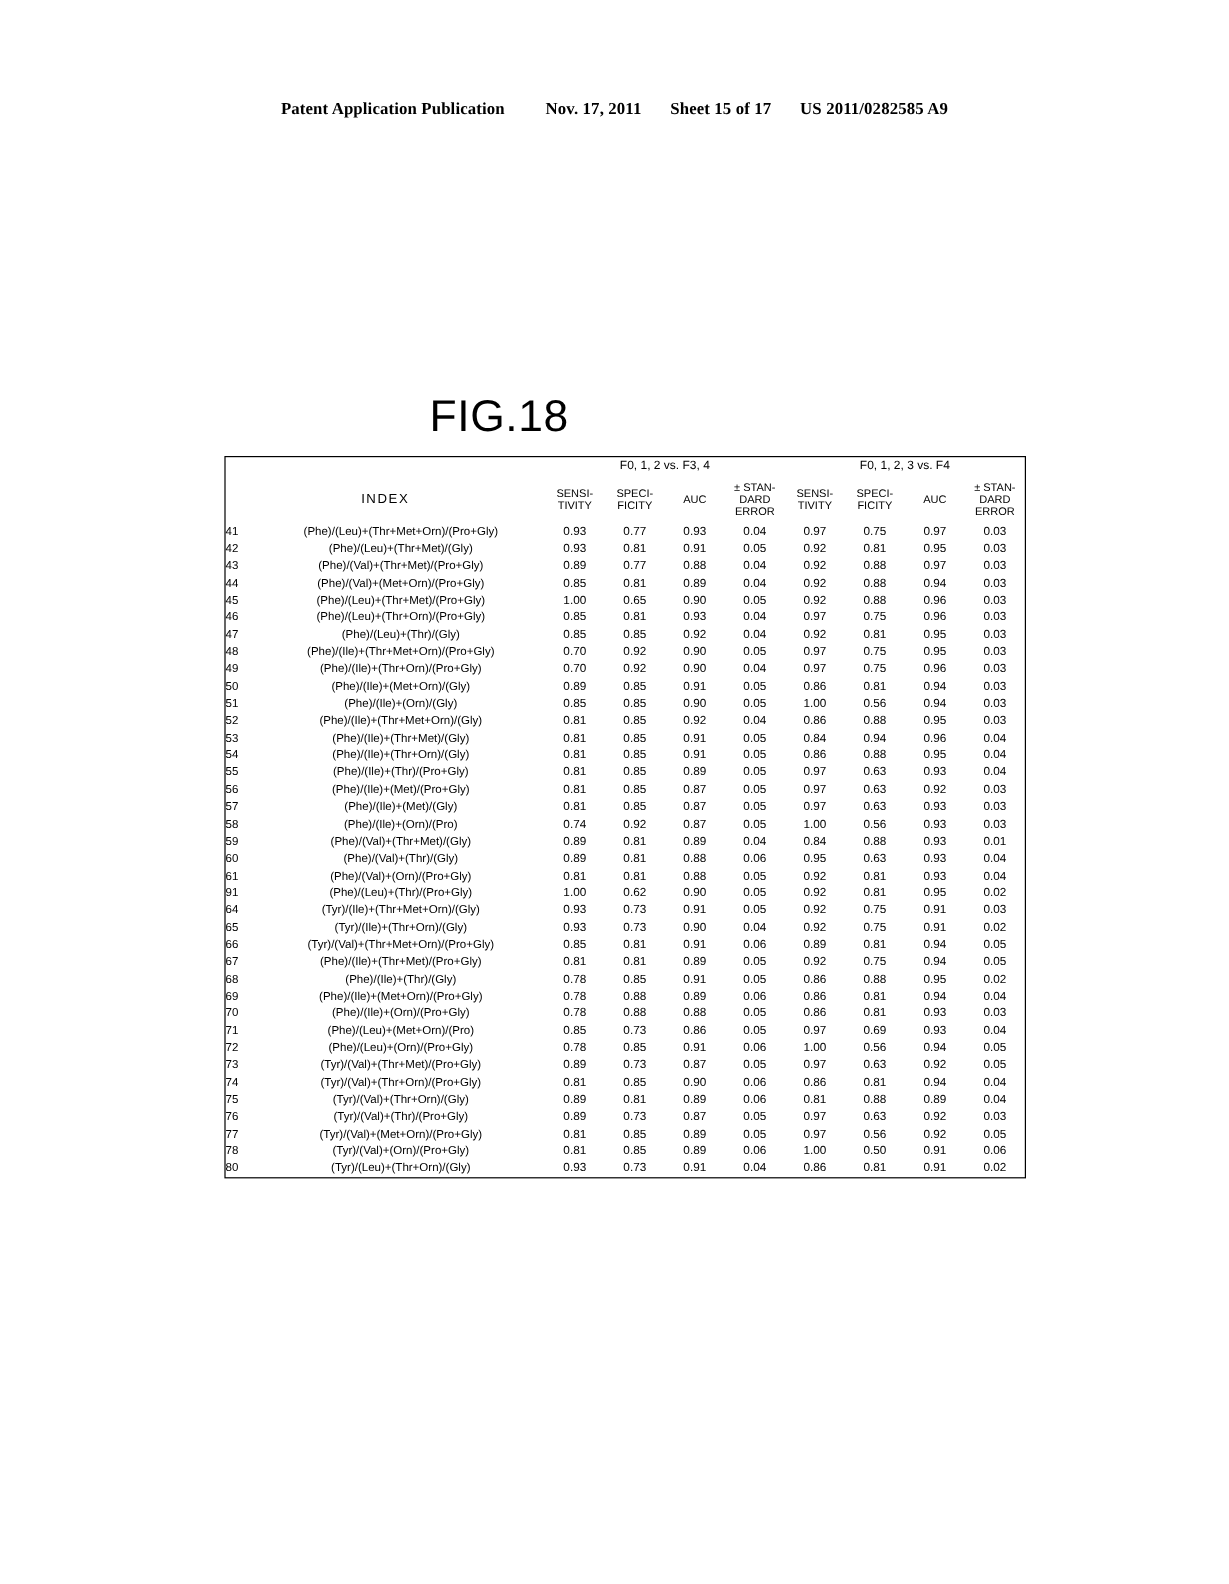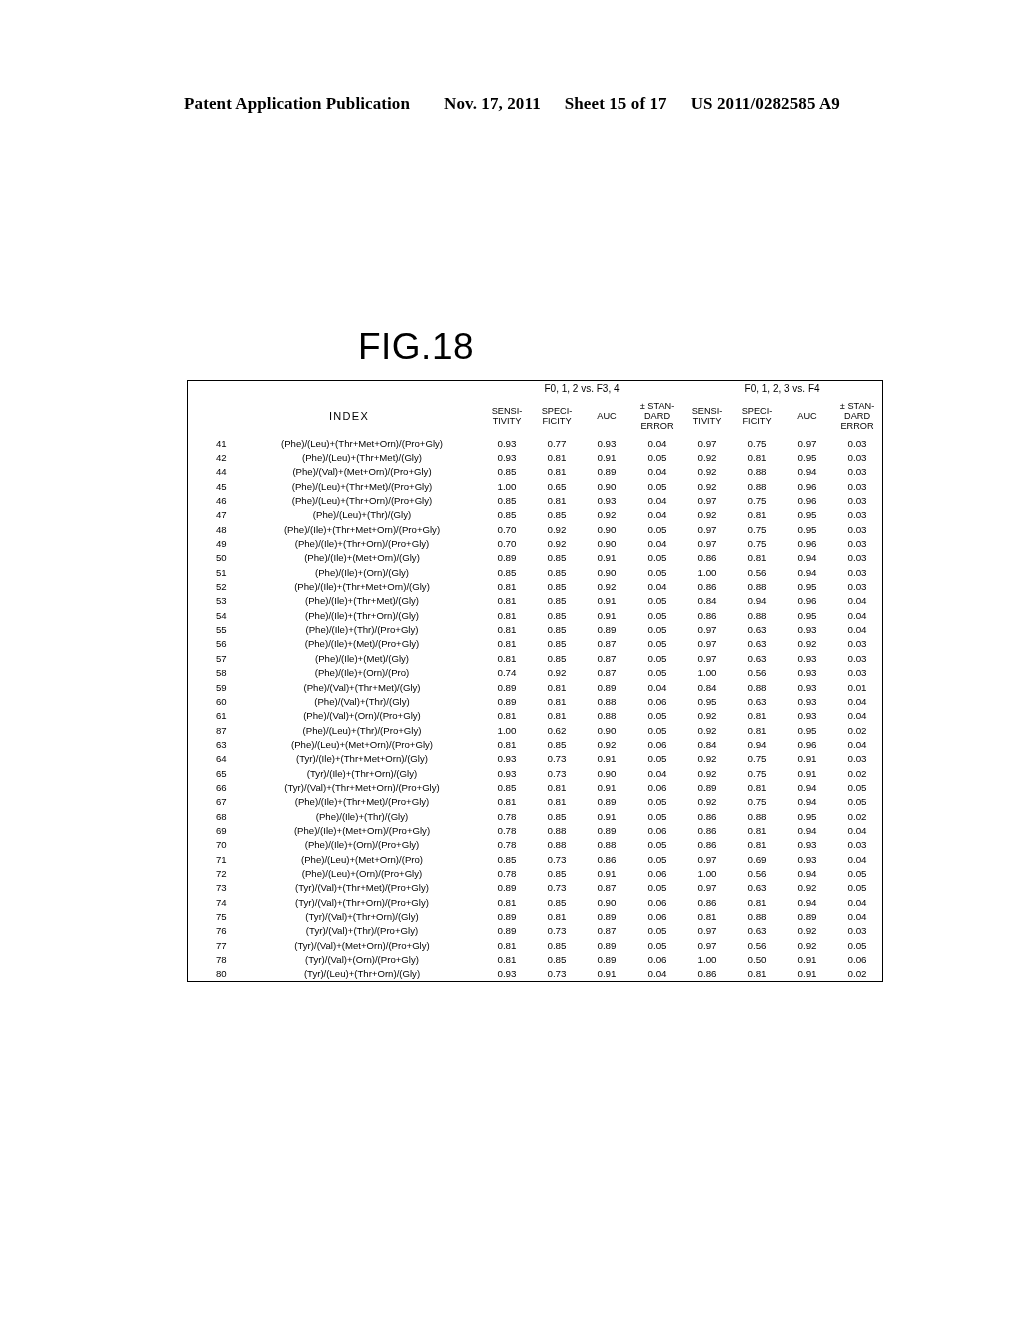--- a/index.html
+++ b/index.html
@@ -12,29 +12,29 @@
     height: 1320px;
     position: relative;
     font-family: "Liberation Sans", sans-serif;
     color: #000000;
     overflow: hidden;
   }
 
   
   .page-header {
     position: absolute;
-    top: 94px;
+    top: 84px;
     left: 0;
     width: 1024px;
     display: flex;
     justify-content: center;
     align-items: baseline;
     font-family: "Liberation Serif", serif;
     font-weight: bold;
-    font-size: 17px;
+    font-size: 14px;
     letter-spacing: 0.1px;
     white-space: nowrap;
   }
   .page-header .hdr-pub      { margin-right: 34px; }
   .page-header .hdr-date     { margin-right: 24px; }
   .page-header .hdr-sheet    { margin-right: 24px; }
   .page-header .hdr-number   { }
 
   
   .fig-title {
@@ -66,21 +66,20 @@
     border: 0;
     padding: 0;
     font-weight: normal;
     vertical-align: middle;
   }
 
   
   .table-wrap {
     border: 1.6px solid #000;
     box-sizing: content-box;
-    padding-left: 28px;
   }
 
   
   .vsep-left  { border-left: 1.6px solid #000; }
 
   
   .hdr-row1 td {
     height: 15px;
     text-align: center;
     font-size: 10px;
@@ -204,20 +203,32 @@
           <td class="c-val vsep-left">0.93</td>
           <td class="c-val">0.81</td>
           <td class="c-val">0.91</td>
           <td class="c-val">0.05</td>
           <td class="c-val vsep-left">0.92</td>
           <td class="c-val">0.81</td>
           <td class="c-val">0.95</td>
           <td class="c-val">0.03</td>
         </tr>
         <tr>
+          <td class="c-idx">43</td>
+          <td class="c-name">(Phe)/(Val)+(Thr+Met)/(Pro+Gly)</td>
+          <td class="c-val vsep-left">0.89</td>
+          <td class="c-val">0.77</td>
+          <td class="c-val">0.88</td>
+          <td class="c-val">0.04</td>
+          <td class="c-val vsep-left">0.92</td>
+          <td class="c-val">0.88</td>
+          <td class="c-val">0.97</td>
+          <td class="c-val">0.03</td>
+        </tr>
+        <tr>
           <td class="c-idx">44</td>
           <td class="c-name">(Phe)/(Val)+(Met+Orn)/(Pro+Gly)</td>
           <td class="c-val vsep-left">0.85</td>
           <td class="c-val">0.81</td>
           <td class="c-val">0.89</td>
           <td class="c-val">0.04</td>
           <td class="c-val vsep-left">0.92</td>
           <td class="c-val">0.88</td>
           <td class="c-val">0.94</td>
           <td class="c-val">0.03</td>
@@ -420,42 +431,30 @@
           <td class="c-val vsep-left">0.81</td>
           <td class="c-val">0.81</td>
           <td class="c-val">0.88</td>
           <td class="c-val">0.05</td>
           <td class="c-val vsep-left">0.92</td>
           <td class="c-val">0.81</td>
           <td class="c-val">0.93</td>
           <td class="c-val">0.04</td>
         </tr>
         <tr>
-          <td class="c-idx">87</td>
+          <td class="c-idx">91</td>
           <td class="c-name">(Phe)/(Leu)+(Thr)/(Pro+Gly)</td>
           <td class="c-val vsep-left">1.00</td>
           <td class="c-val">0.62</td>
           <td class="c-val">0.90</td>
           <td class="c-val">0.05</td>
           <td class="c-val vsep-left">0.92</td>
           <td class="c-val">0.81</td>
           <td class="c-val">0.95</td>
           <td class="c-val">0.02</td>
-        </tr>
-        <tr>
-          <td class="c-idx">63</td>
-          <td class="c-name">(Phe)/(Leu)+(Met+Orn)/(Pro+Gly)</td>
-          <td class="c-val vsep-left">0.81</td>
-          <td class="c-val">0.85</td>
-          <td class="c-val">0.92</td>
-          <td class="c-val">0.06</td>
-          <td class="c-val vsep-left">0.84</td>
-          <td class="c-val">0.94</td>
-          <td class="c-val">0.96</td>
-          <td class="c-val">0.04</td>
         </tr>
         <tr>
           <td class="c-idx">64</td>
           <td class="c-name">(Tyr)/(Ile)+(Thr+Met+Orn)/(Gly)</td>
           <td class="c-val vsep-left">0.93</td>
           <td class="c-val">0.73</td>
           <td class="c-val">0.91</td>
           <td class="c-val">0.05</td>
           <td class="c-val vsep-left">0.92</td>
           <td class="c-val">0.75</td>

